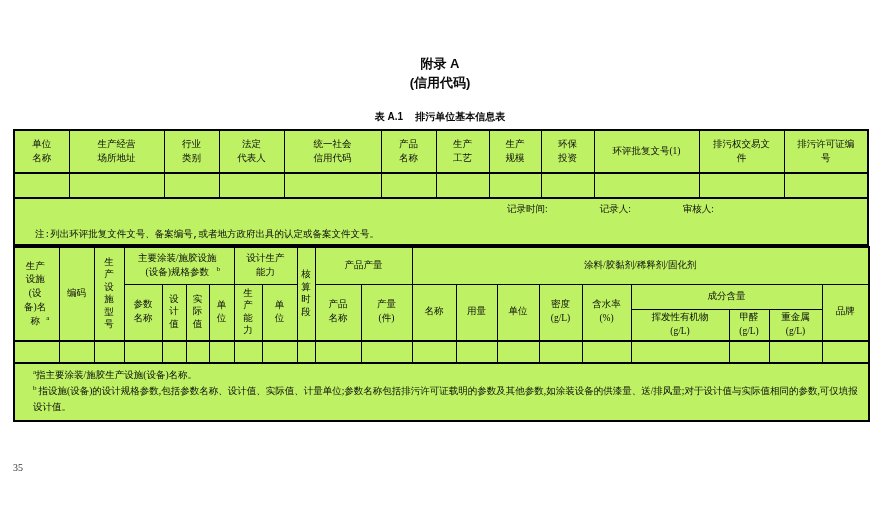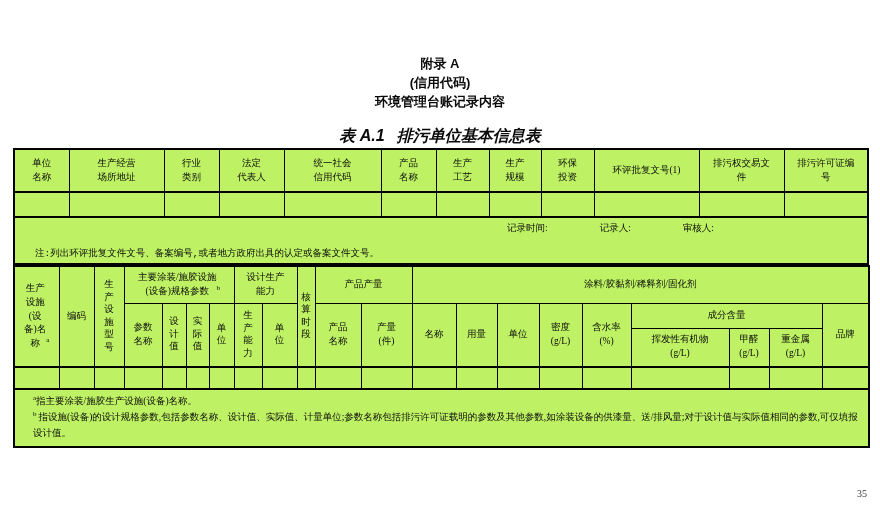--- a/index.html
+++ b/index.html
@@ -6,21 +6,21 @@
   body{
     width:880px;height:523px;background:#ffffff;overflow:hidden;
     font-family:"Liberation Serif","DejaVu Serif",serif;
     color:#0a0a0a;
   }
   .page{width:854px;margin:0 auto;padding-top:6px;}
   .titles{text-align:center;margin-top:48px;}
   .title-line{font-family:"Liberation Sans","DejaVu Sans",sans-serif;font-weight:bold;font-size:13px;line-height:19px;}
   .caption{
     text-align:center;font-family:"Liberation Sans","DejaVu Sans",sans-serif;
-    font-weight:bold;font-size:16px;line-height:17px;font-style:italic;
+    font-weight:bold;font-size:10px;line-height:17px;
   }
   .caption-a1{margin-top:16px;margin-bottom:4px;}
   .caption-a2{margin-top:46px;margin-bottom:9px;}
   .caption .cap-label{margin-right:12px;}
 
   table{border-collapse:collapse;table-layout:fixed;background:#bef264;}
   table.doc{border:2px solid #000;}
   th,td{border:1px solid #000;padding:1px 2px;text-align:center;vertical-align:middle;
         font-weight:normal;font-size:9.5px;line-height:1.45;box-sizing:border-box;}
   th .wrap{white-space:pre-line;display:inline-block;}
@@ -30,36 +30,35 @@
   
   .a1-header-row th{height:43px;}
   .a1-data-row td{height:25px;border-top:2px solid #000;}
   .a1-footer-cell{border-top:2px solid #000;text-align:left;vertical-align:top;padding:3px 16px 2px 0;height:26px;}
   .rec-line{display:flex;column-gap:52px;padding-left:492px;font-size:9.5px;line-height:14px;}
   .note-line{padding-left:20px;font-size:9.5px;line-height:14px;margin-top:12px;font-family:Liberation Mono, monospace;}
 
   
   .a2-r1 th{height:37px;}
   .a2-r2 th{height:25px;}
-  .a2-r3 th{height:39px;}
+  .a2-r3 th{height:32px;}
   .a2-data-row td{height:22px;border-top:2px solid #000;}
   .a2-foot-cell{border-top:2px solid #000;text-align:left;vertical-align:top;padding:3px 6px 3px 18px;height:58px;border-radius:10px;}
   .fn-line{font-size:9.5px;line-height:16px;text-align:left;}
 
-  .page-number{ text-align:right;margin-top:40px;font-size:10px;color:#333;}
+  .page-number{ text-align:left;margin-top:40px;font-size:10px;color:#333;}
 </style>
 </head>
 <body>
 
 <div class="page">
 
   <div class="titles">
     <div class="title-line">附录 A</div>
     <div class="title-line">(信用代码)</div>
-    <div class="title-line">环境管理台账记录内容</div>
   </div>
 
   <div class="caption caption-a1">
     <span class="cap-label">表 A.1</span><span>排污单位基本信息表</span>
   </div>
 
   <table class="doc" style="width:854px;">
     <colgroup>
       <col style="width:55px">
         <col style="width:95px">

